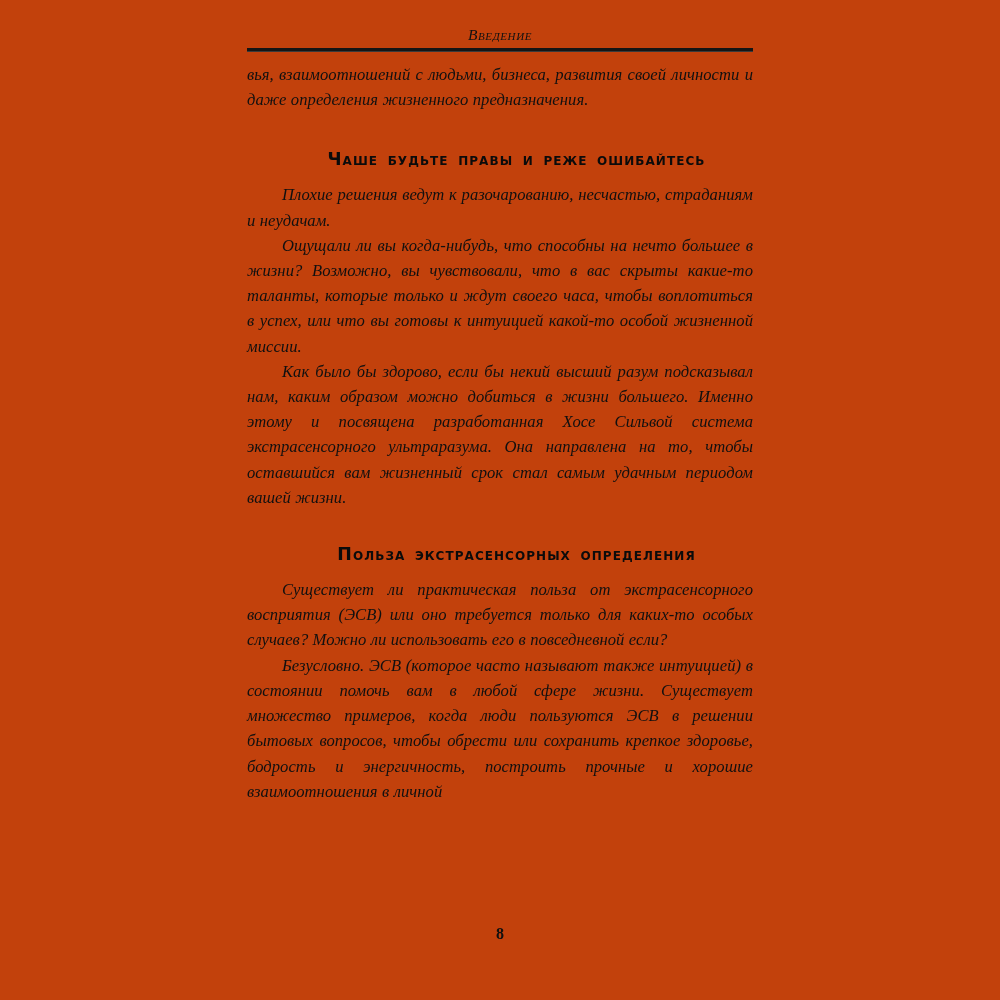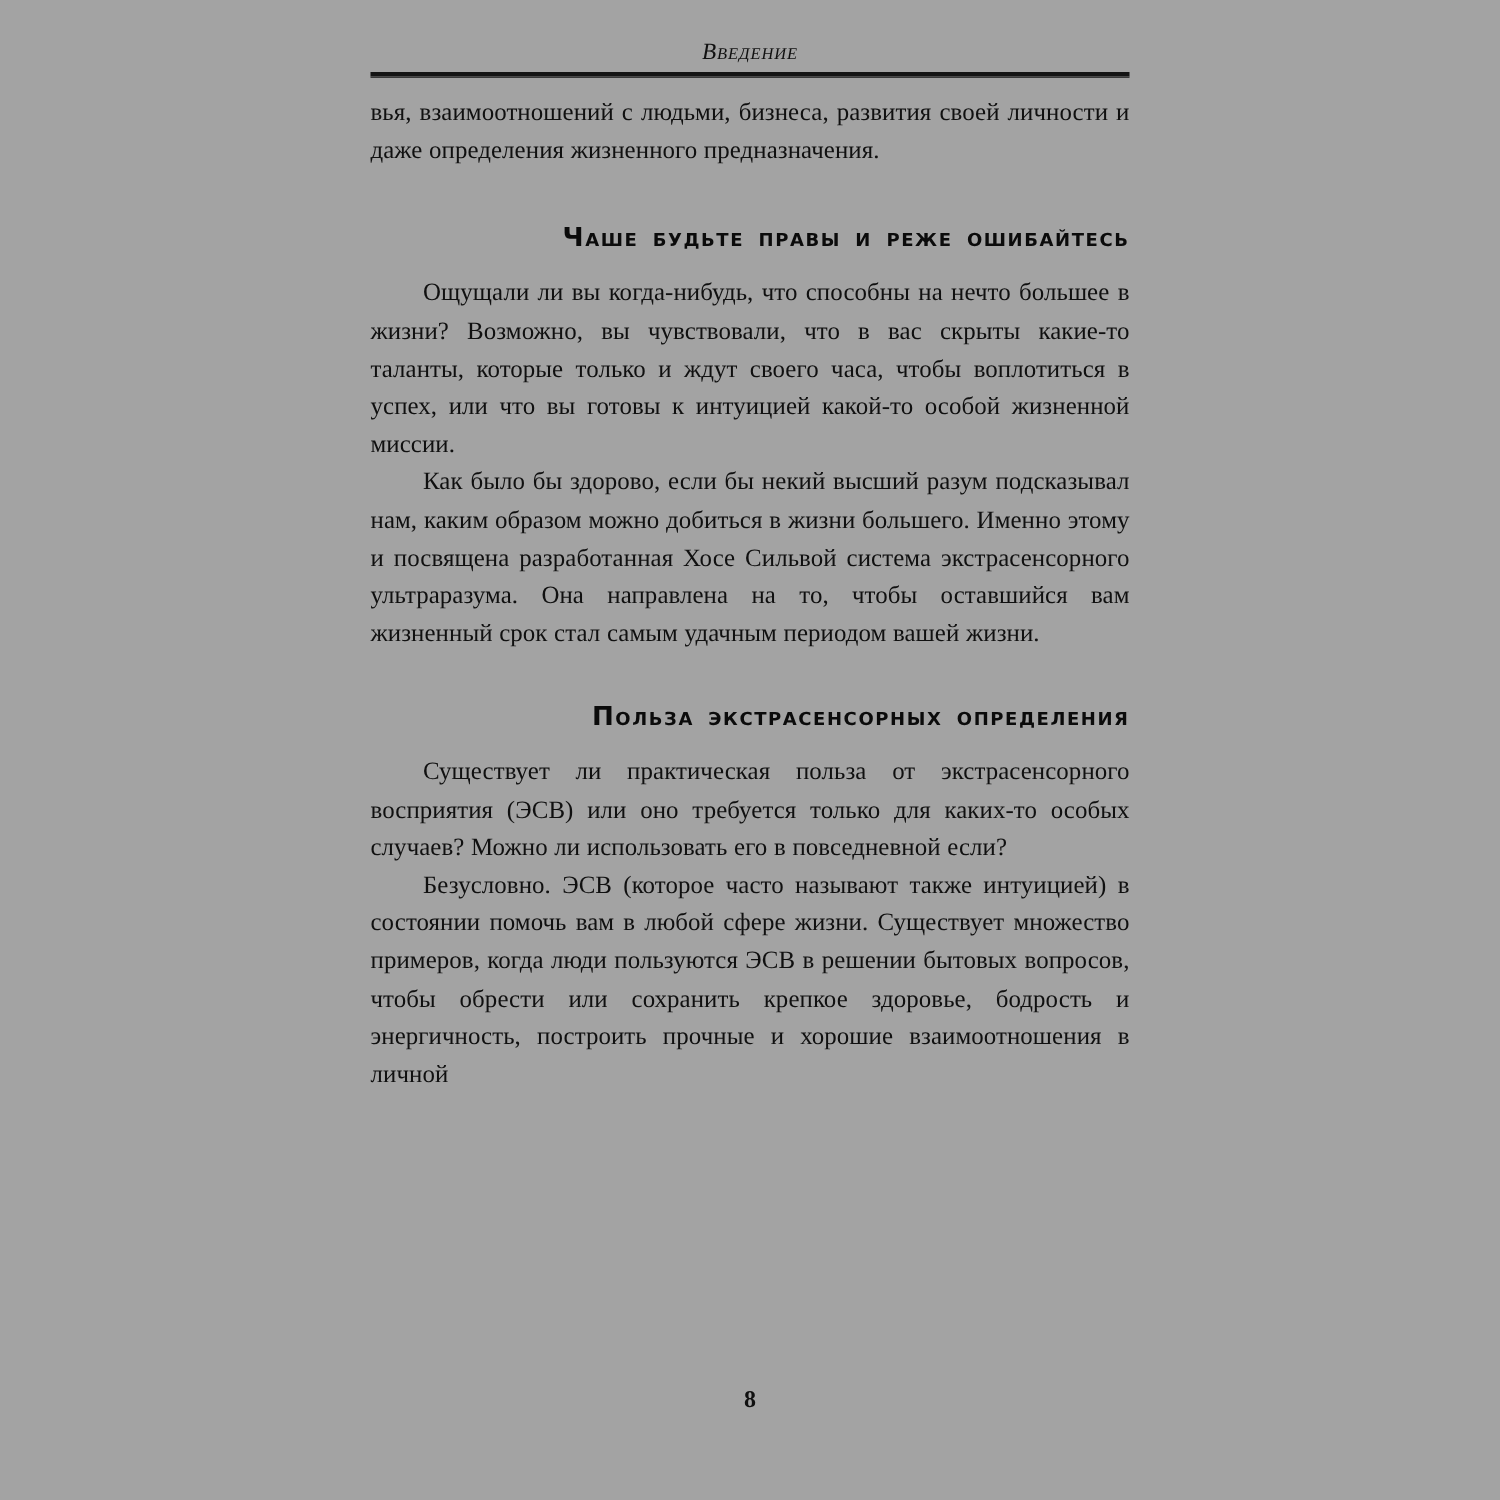--- a/index.html
+++ b/index.html
@@ -13,21 +13,21 @@
     font-family: "Liberation Serif", "DejaVu Serif", serif;
     color: #0d0d0d;
     -webkit-font-smoothing: antialiased;
   }
 
   .page {
     position: relative;
     width: 1000px;
     height: 1000px;
     box-sizing: border-box;
-    background: #a3a3a3;
+    background: #c2410c;
     overflow: hidden;
   }
 
   
   .running-head {
     position: absolute;
     left: 247px;
     top: 27px;
     width: 506px;
   }
@@ -70,39 +70,40 @@
   p.body-par {
     margin: 0;
     text-align: justify;
     text-justify: inter-word;
     font-size: 16.6px;
     line-height: 25.2px;
     letter-spacing: 0.05px;
     word-spacing: 0.2px;
     color: #101010;
     hyphens: manual;
+    font-style: italic;
   }
   p.body-par.indent {
     text-indent: 35px;
   }
   p.body-par.cont {
     text-indent: 0;
   }
 
   
   h2.section-heading {
     margin: 0;
     font-family: "DejaVu Sans", "Liberation Sans", sans-serif;
     font-weight: 600;
     font-variant: small-caps;
     font-size: 17.4px;
     letter-spacing: 1.05px;
     word-spacing: 2.5px;
     color: #0b0b0b;
-    text-align: right;
+    text-align: center;
     padding-left: 33px;
     line-height: 1.15;
     white-space: nowrap;
   }
 
   .gap-before-heading { height: 37px; }
   .gap-after-heading  { height: 13px; }
   .gap-before-heading-2 { height: 34px; }
 
   
@@ -134,20 +135,21 @@
   <div class="column">
 
     <p class="body-par cont">вья, взаимоотношений с людьми, бизнеса, развития своей личности и даже определения жизненного предназначения.</p>
 
     <div class="gap-before-heading"></div>
 
     <h2 class="section-heading">Чаше будьте правы и реже ошибайтесь</h2>
 
     <div class="gap-after-heading"></div>
 
+    <p class="body-par indent">Плохие решения ведут к разочарованию, несчастью, страданиям и неудачам.</p>
 
 
     <p class="body-par indent">Ощущали ли вы когда-нибудь, что способны на нечто большее в жизни? Возможно, вы чувствовали, что в вас скрыты какие-то таланты, которые только и ждут своего часа, чтобы воплотиться в успех, или что вы готовы к интуицией какой-то особой жизненной миссии.</p>
 
     <p class="body-par indent">Как было бы здорово, если бы некий высший разум подсказывал нам, каким образом можно добиться в жизни большего. Именно этому и посвящена разработанная Хосе Сильвой система экстрасенсорного ультраразума. Она направлена на то, чтобы оставшийся вам жизненный срок стал самым удачным периодом вашей жизни.</p>
 
     <div class="gap-before-heading-2"></div>
 
     <h2 class="section-heading">Польза экстрасенсорных определения</h2>
 

